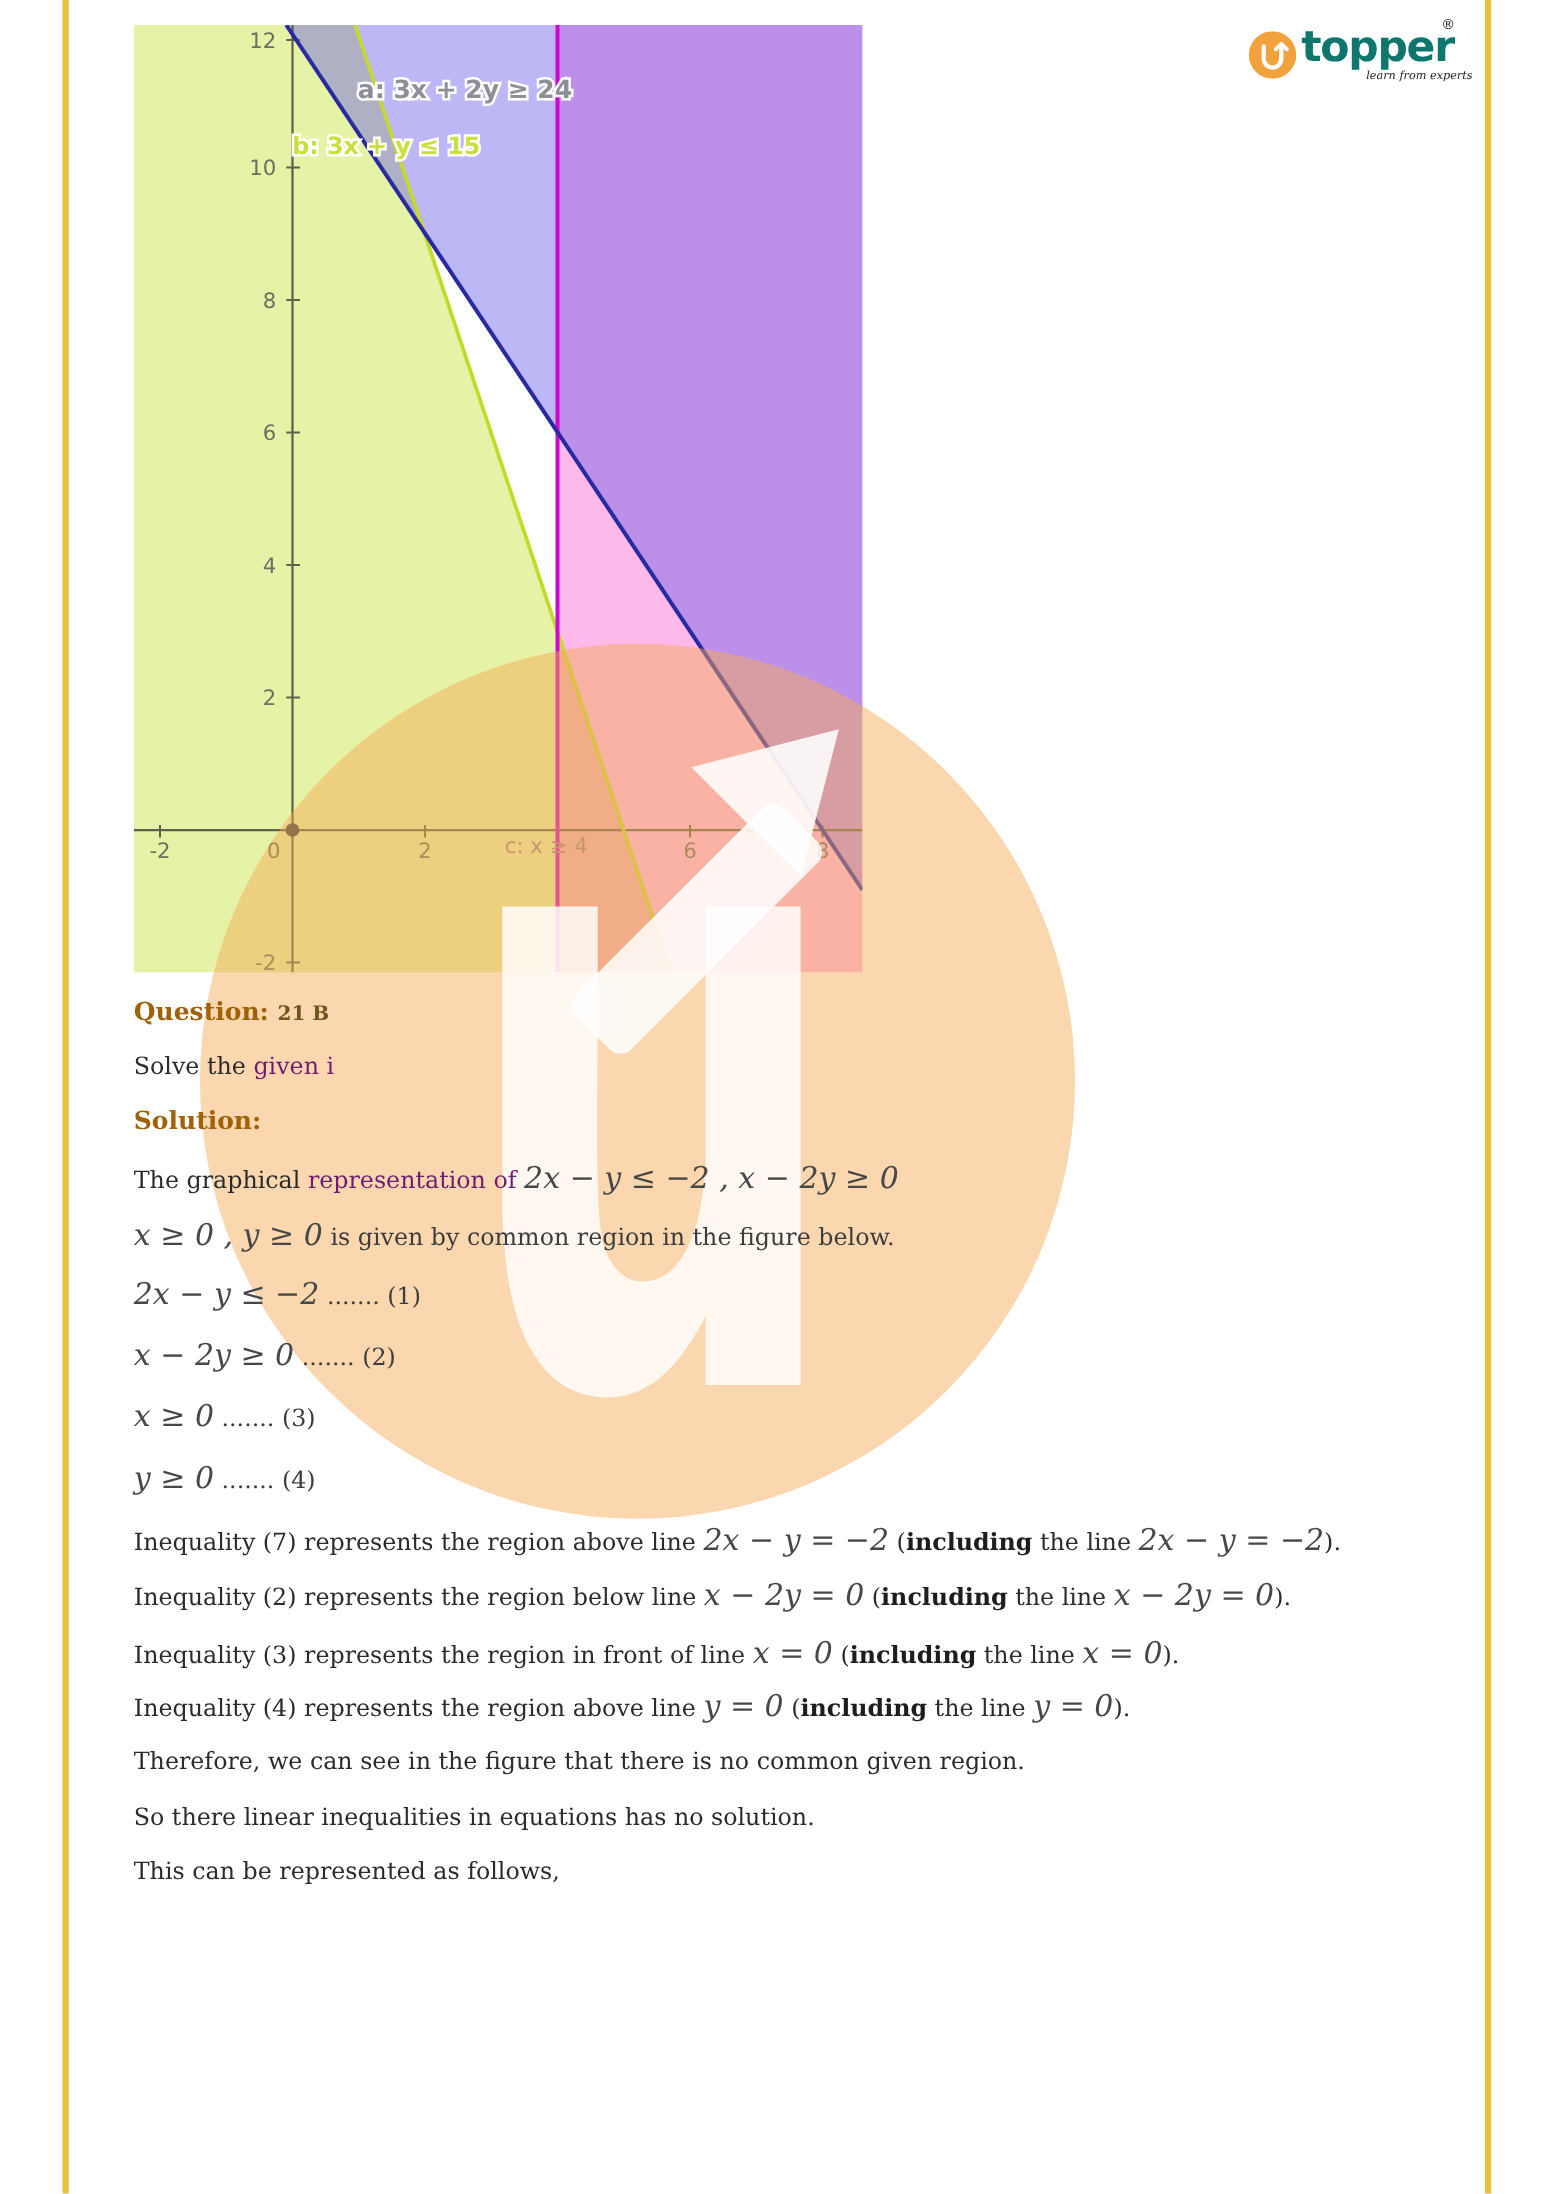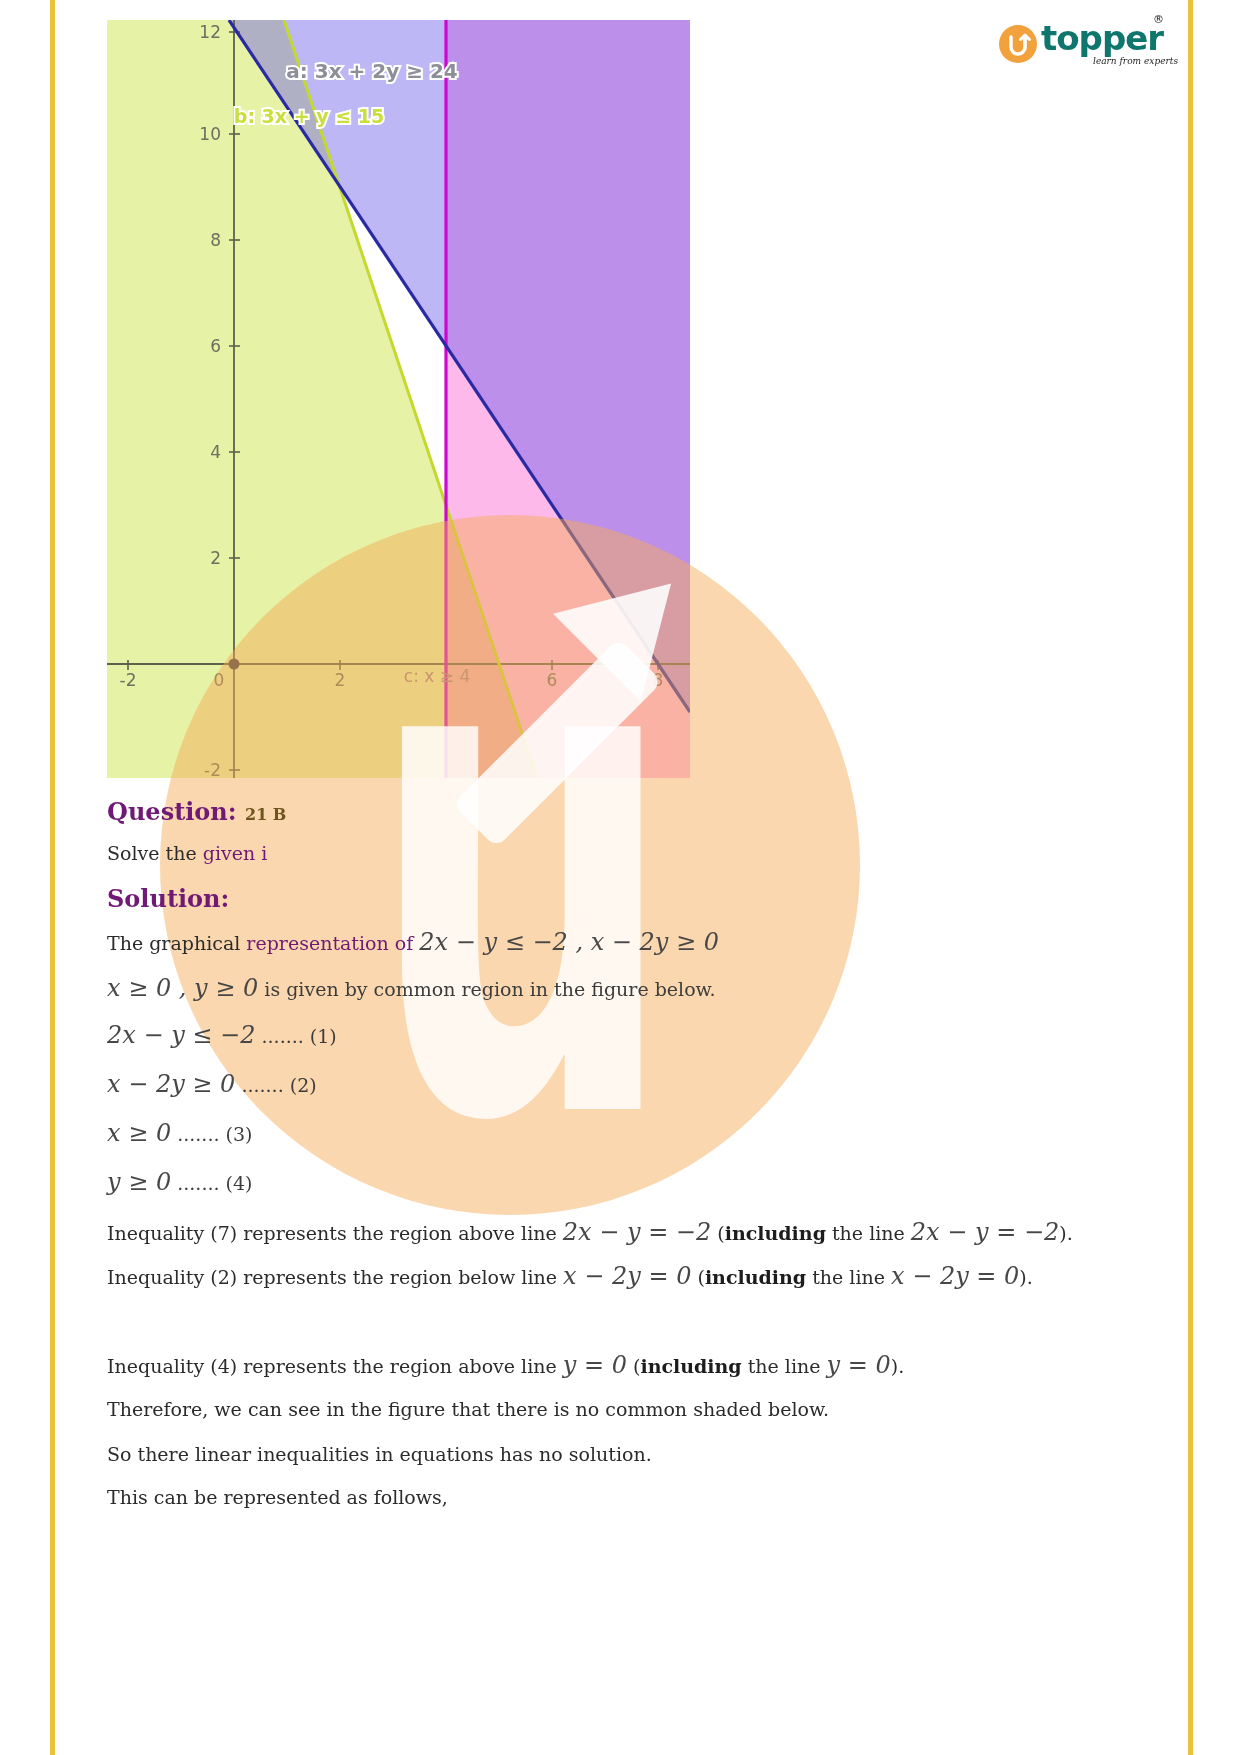--- a/index.html
+++ b/index.html
@@ -29,21 +29,21 @@
         color:rgba(255,255,255,0.82);transform:scaleX(0.62);transform-origin:left top;z-index:3;}
   .wm-shaft{position:absolute;left:440px;top:712px;width:235px;height:62px;
             background:rgba(255,255,255,0.85);border-radius:12px;transform:rotate(-45deg);z-index:4;}
   .wm-head{position:absolute;left:572px;top:568px;width:0;height:0;
            border-left:62px solid transparent;border-right:62px solid transparent;
            border-bottom:105px solid rgba(255,255,255,0.88);transform:rotate(45deg);z-index:4;}
 
   
   .solution{position:absolute;left:0;top:0;width:1240px;height:1755px;z-index:5;}
   .line{position:absolute;left:107px;white-space:nowrap;font-size:19px;color:#2b2b2b;}
-  .seg-b {font-weight:700;font-size:24px;color:#701a75;}
+  .seg-b {font-weight:700;font-size:20px;color:#a16207;}
   .seg-qb{font-weight:700;font-size:16px;color:#6d551c;}
   .seg-t {color:#2b2b2b;}
   .seg-d {color:#3c3c3c;}
   .seg-g {color:#701a75;}
   .seg-m {font-style:italic;color:#474747;font-size:24px;}
   .seg-ib{font-weight:700;color:#1d1d1d;text-align:center;}
 </style>
 </head>
 <body>
 
@@ -122,17 +122,18 @@
     <div class="line" style="top: 842px;"><span class="seg-t">Solve the </span><span class="seg-g">given i</span></div>
     <div class="line" style="top: 884px;"><span class="seg-b">Solution:</span></div>
     <div class="line" style="top: 928px;"><span class="seg-t">The graphical </span><span class="seg-g">representation of </span><span class="seg-m">2x − y ≤ −2 , x − 2y ≥ 0</span></div>
     <div class="line" style="top: 974px;"><span class="seg-m">x ≥ 0 , y ≥ 0</span><span class="seg-d"> is given by common region in the figure below.</span></div>
     <div class="line" style="top: 1021px;"><span class="seg-m">2x − y ≤ −2</span><span class="seg-d"> ....... (1)</span></div>
     <div class="line" style="top: 1070px;"><span class="seg-m">x − 2y ≥ 0</span><span class="seg-d"> ....... (2)</span></div>
     <div class="line" style="top: 1119px;"><span class="seg-m">x ≥ 0</span><span class="seg-d"> ....... (3)</span></div>
     <div class="line" style="top: 1168px;"><span class="seg-m">y ≥ 0</span><span class="seg-d"> ....... (4)</span></div>
     <div class="line" style="top: 1218px;"><span class="seg-t">Inequality (7) represents the region above line </span><span class="seg-m">2x − y = −2</span><span class="seg-t"> (</span><span class="seg-ib">including</span><span class="seg-t"> the line </span><span class="seg-m">2x − y = −2</span><span class="seg-t">).</span></div>
     <div class="line" style="top: 1262px;"><span class="seg-t">Inequality (2) represents the region below line </span><span class="seg-m">x − 2y = 0</span><span class="seg-t"> (</span><span class="seg-ib">including</span><span class="seg-t"> the line </span><span class="seg-m">x − 2y = 0</span><span class="seg-t">).</span></div>
+    <div class="line" style="top: 1308px;"><span class="seg-t">Inequality (3) represents the region in front of line </span><span class="seg-m">x = 0</span><span class="seg-t"> (</span><span class="seg-ib">including</span><span class="seg-t"> the  line </span><span class="seg-m">x = 0</span><span class="seg-t">).</span></div>
     <div class="line" style="top: 1351px;"><span class="seg-t">Inequality (4) represents the region above line </span><span class="seg-m">y = 0</span><span class="seg-t"> (</span><span class="seg-ib">including</span><span class="seg-t">  the  line </span><span class="seg-m">y = 0</span><span class="seg-t">).</span></div>
-    <div class="line" style="top: 1398px;"><span class="seg-t">Therefore, we can see in the figure that there is no common shaded below.</span></div>
+    <div class="line" style="top: 1398px;"><span class="seg-t">Therefore, we can see in the figure that there is no common given region.</span></div>
     <div class="line" style="top: 1443px;"><span class="seg-t">So there linear inequalities in equations has no solution.</span></div>
     <div class="line" style="top: 1486px;"><span class="seg-t">This can be represented as follows,</span></div>
   </div>
 
 </body></html>

